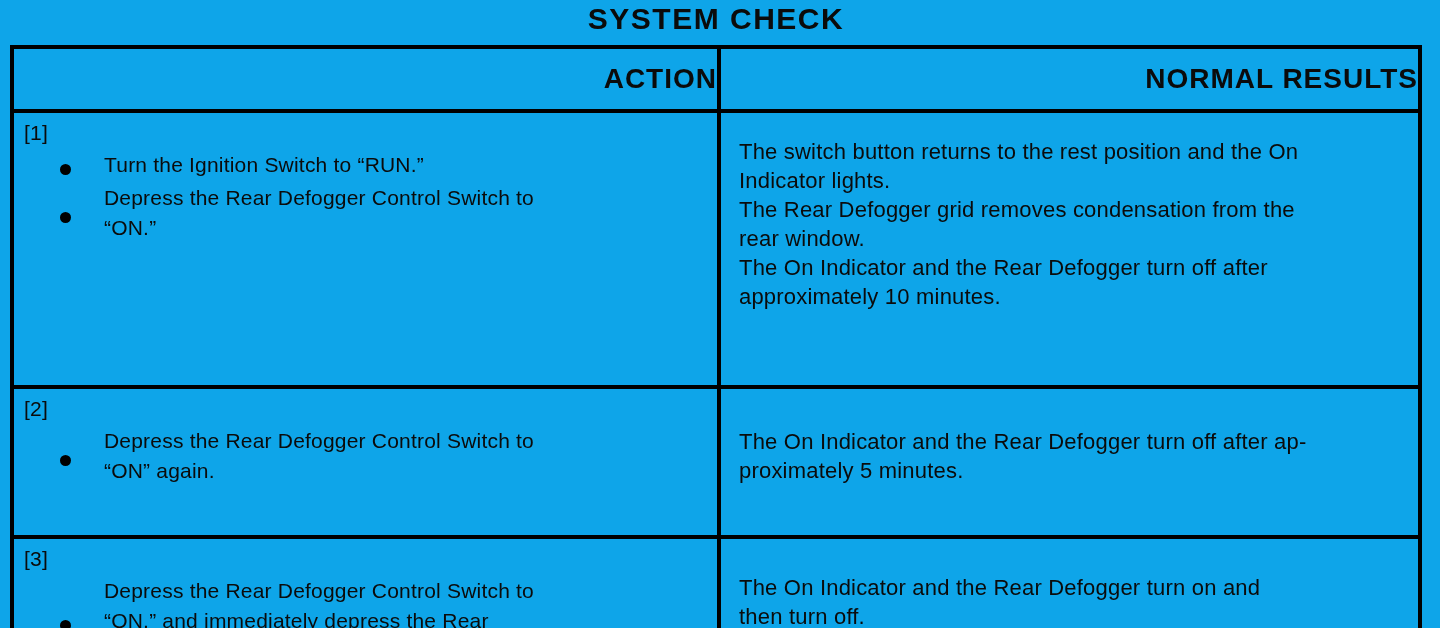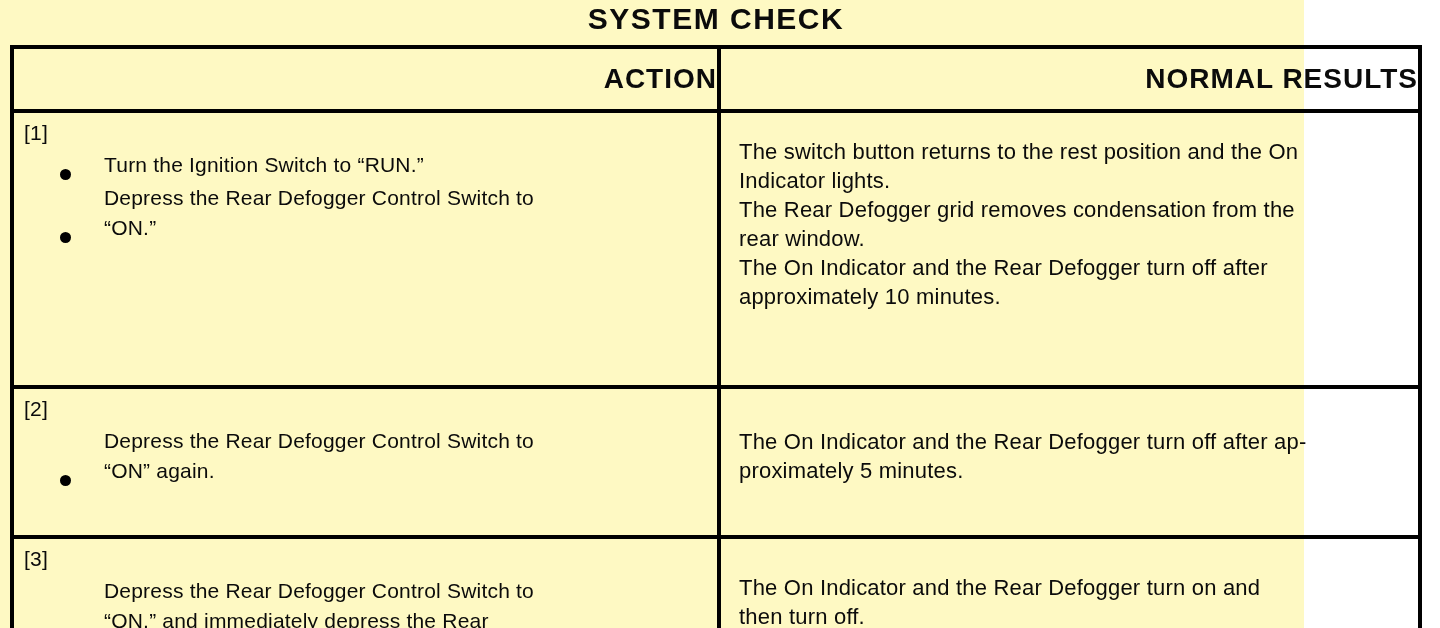--- a/index.html
+++ b/index.html
@@ -7,23 +7,23 @@
     padding: 0;
     width: 1440px;
     height: 628px;
     background: #ffffff;
     font-family: "Liberation Sans", sans-serif;
     color: #0b0b0b;
     overflow: hidden;
   }
   .page {
     position: relative;
-    width: 1304px;
+    width: 1440px;
     height: 628px;
-    background: #fef9c3;
+    background: #0ea5e9;
     text-decoration: underline;
   }
   .doc-title {
     position: absolute;
     top: 2px;
     left: 10px;
     width: 1412px;
     text-align: center;
     font-size: 30px;
     font-weight: bold;
@@ -62,21 +62,21 @@
   .action-cell {
     padding: 6px 14px 0 10px;
   }
   .step-label {
     font-size: 21px;
     line-height: 28px;
     letter-spacing: 0.2px;
   }
   .bullet-item {
     display: flex;
-    align-items: flex-end;
+    align-items: center;
     margin-top: 3px;
   }
   .bullet {
     flex: none;
     width: 11px;
     height: 11px;
     border-radius: 50%;
     background: #000000;
     margin-left: 36px;
     margin-top: 9px;

